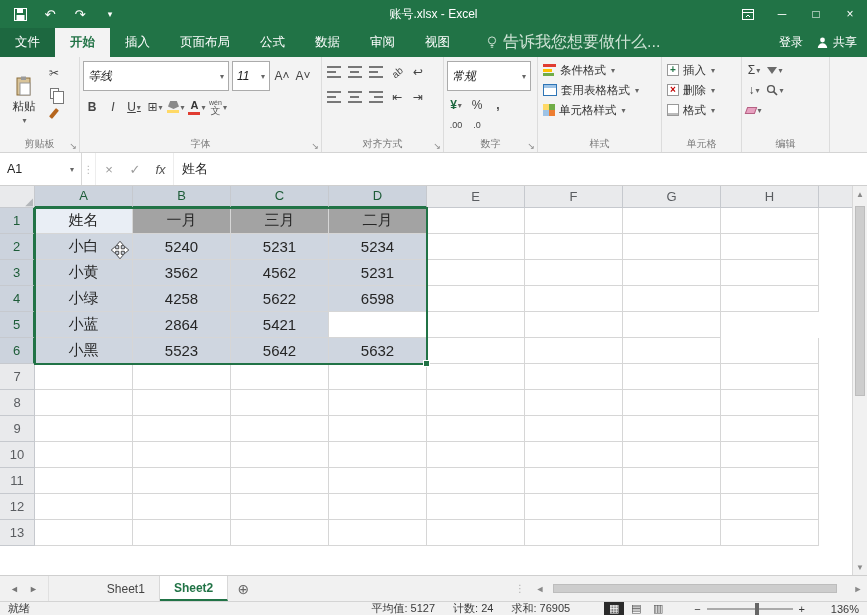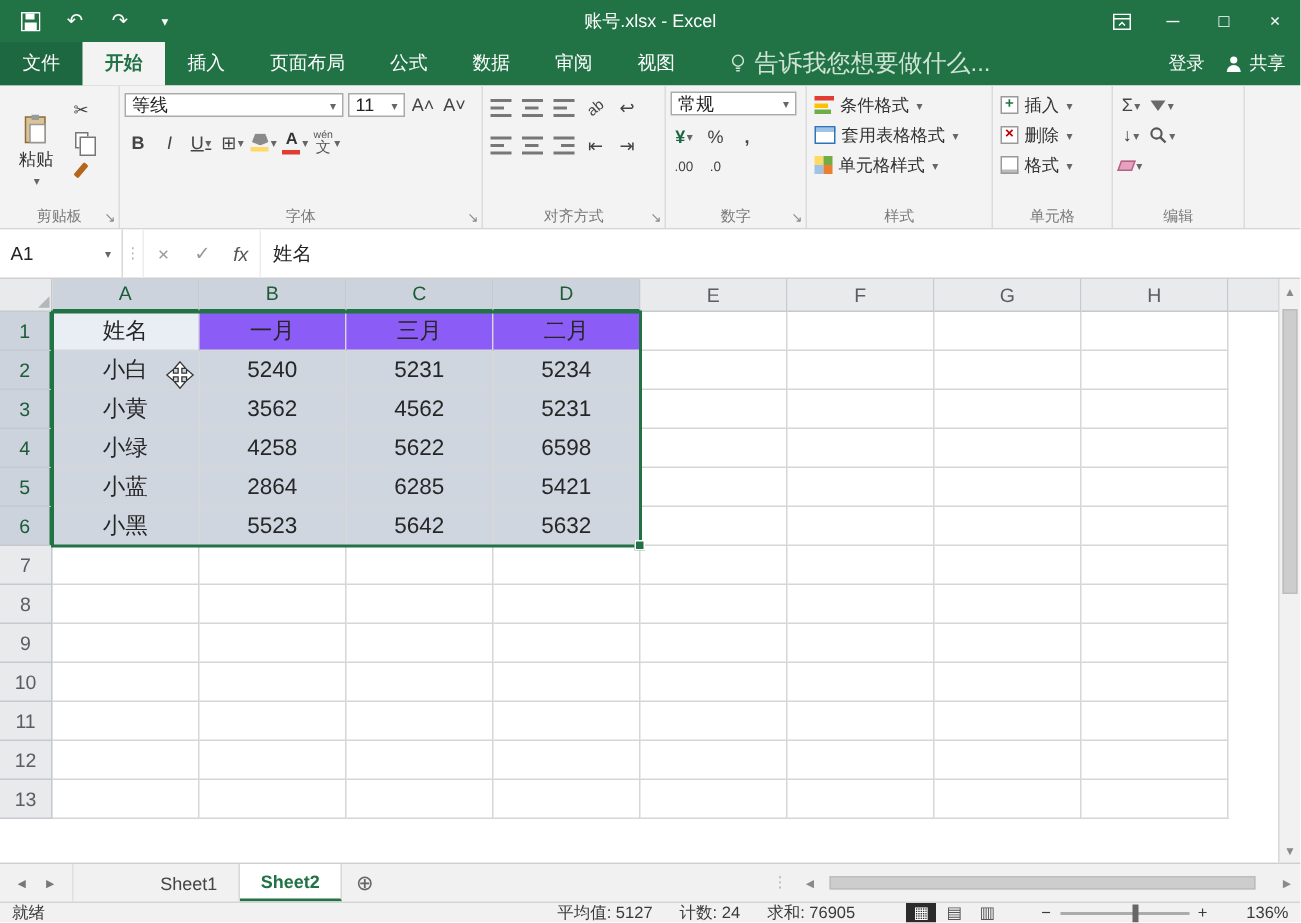--- a/index.html
+++ b/index.html
@@ -30,21 +30,21 @@
   .share{display:flex;align-items:center;gap:5px;}
 
   
   .ribbon{height:96px;background:var(--ribbon);border-bottom:1px solid #d4d4d4;display:flex;flex:none;}
   .rgroup{position:relative;border-right:1px solid #dcdcdc;padding:3px 3px 16px 3px;display:flex;flex-direction:column;flex:none;}
   .glabel{position:absolute;bottom:1px;left:0;right:0;text-align:center;font-size:10px;color:#7a7a7a;}
   .launch{position:absolute;right:2px;bottom:1px;font-size:9px;color:#888;}
   .rrow{display:flex;align-items:center;gap:3px;margin:1px 0;}
   .mini{min-width:18px;height:18px;display:inline-flex;align-items:center;justify-content:center;font-size:12px;color:#444;}
   .dd{font-size:8px;color:#666;margin-left:1px;}
-  .combo{height:16px;background:#fff;border:1px solid #ababab;display:flex;align-items:center;padding:0 4px;font-size:12px;color:#222;}
+  .combo{height:16px;background:#fff;border:1px solid #ababab;display:flex;align-items:center;padding:14px 4px;font-size:12px;color:#222;font-style:italic;}
   .combo .dd{margin-left:auto;}
   .bigbtn{width:42px;display:flex;flex-direction:column;align-items:center;justify-content:center;gap:2px;font-size:11.5px;color:#333;padding-top:4px;}
   .stackbtn{display:flex;align-items:center;gap:4px;height:20px;font-size:11.5px;color:#333;padding:0 2px;white-space:nowrap;}
   
   .alic{width:15px;height:12px;background:
     linear-gradient(#777,#777) 0 0/14px 2px no-repeat,
     linear-gradient(#777,#777) 0 5px/9px 2px no-repeat,
     linear-gradient(#777,#777) 0 10px/14px 2px no-repeat;}
   .alic.c{background:
     linear-gradient(#777,#777) 0 0/14px 2px no-repeat,
@@ -90,21 +90,21 @@
   .corner{width:35px;height:22px;flex:none;background:#e9eaec;border-right:1px solid var(--hdrline);border-bottom:1px solid var(--hdrline);position:relative;}
   .corner span{position:absolute;right:1px;bottom:0;font-size:10px;color:#b3b6ba;}
   .colh{width:98px;height:22px;flex:none;line-height:21px;text-align:center;background:#e9eaec;border-right:1px solid var(--hdrline);border-bottom:1px solid var(--hdrline);font-size:13px;color:#5a5d61;}
   .colh.sel{background:#ccd3dd;color:#1d5c38;border-bottom:2px solid var(--green);line-height:19px;}
   .colh.filler{flex:1;width:auto;border-right:none;}
   .grow{display:flex;height:26px;}
   .rowh{width:35px;flex:none;background:#e9eaec;border-right:1px solid var(--hdrline);border-bottom:1px solid var(--hdrline);display:flex;align-items:center;justify-content:center;font-size:13px;color:#5a5d61;}
   .rowh.sel{background:#ccd3dd;color:#1d5c38;border-right:2px solid var(--green);}
   .cell{width:98px;flex:none;border-right:1px solid var(--gridline);border-bottom:1px solid var(--gridline);display:flex;align-items:center;justify-content:center;font-size:15px;color:#262626;}
   .cell.selcell{background:#cfd6e0;}
-  .cell.selhdr{background:#8b5cf6;}
+  .cell.selhdr{background:#a3a3a3;}
   .cell.activecell{background:#e9eef5;}
   .selbox{position:absolute;left:34px;top:21px;width:394px;height:158px;border:2px solid var(--green);pointer-events:none;}
   .selbox .handle{position:absolute;right:-4px;bottom:-4px;width:7px;height:7px;background:var(--green);border:1px solid #fff;}
   .cellcursor{position:absolute;left:110px;top:54px;width:20px;height:20px;pointer-events:none;}
   .vscroll{width:15px;flex:none;background:#f1f1f1;border-left:1px solid #d8d8d8;display:flex;flex-direction:column;align-items:center;}
   .vscroll .sarr{height:16px;display:flex;align-items:center;justify-content:center;font-size:8px;color:#8a8a8a;width:100%;}
   .vtrack{flex:1;width:100%;position:relative;}
   .vthumb{position:absolute;left:2px;right:2px;top:4px;height:190px;background:#cdcdcd;border:1px solid #bdbdbd;}
 
   
@@ -521,21 +521,20 @@
             <div class="cell selcell">6598</div>
             <div class="cell"></div>
             <div class="cell"></div>
             <div class="cell"></div>
             <div class="cell"></div>
           </div>
           <div class="grow">
             <div class="rowh sel">5</div>
             <div class="cell selcell">小蓝</div>
             <div class="cell selcell">2864</div>
-            <div class="cell selcell">6285</div>
             <div class="cell selcell">5421</div>
             <div class="cell"></div>
             <div class="cell"></div>
             <div class="cell"></div>
             <div class="cell"></div>
           </div>
           <div class="grow">
             <div class="rowh sel">6</div>
             <div class="cell selcell">小黑</div>
             <div class="cell selcell">5523</div>

